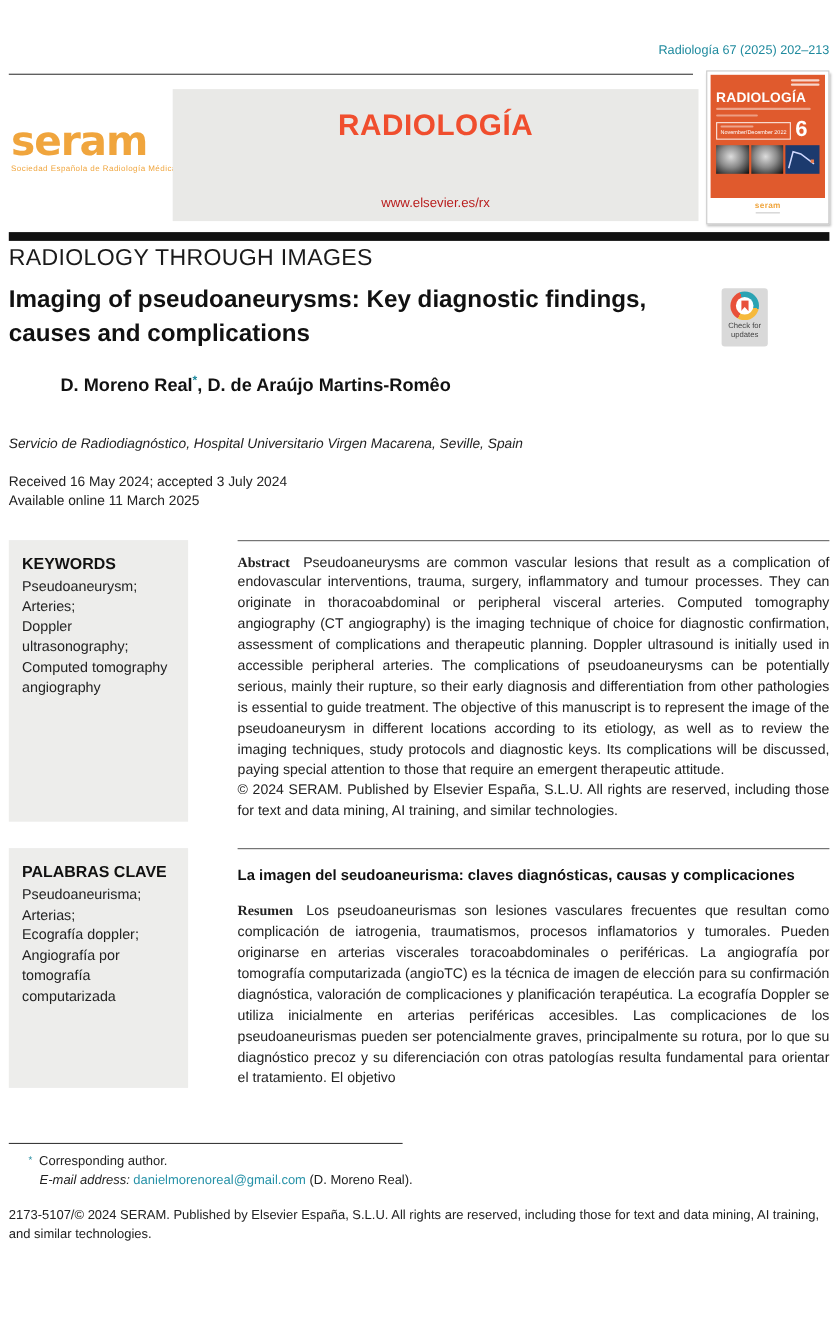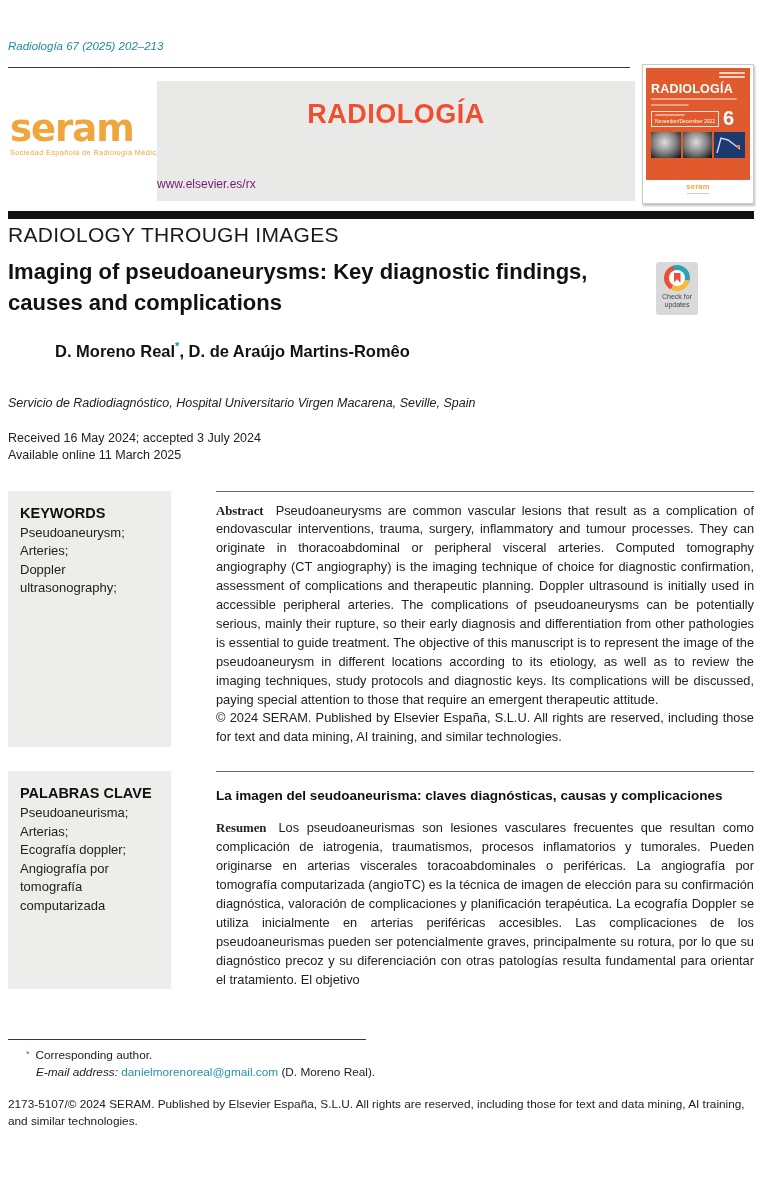--- a/index.html
+++ b/index.html
@@ -2,34 +2,34 @@
 <html><head>
 <meta charset="utf-8">
 <style>
   * { margin:0; padding:0; box-sizing:border-box; }
   html,body { background:#fff; }
   body { font-family:"Liberation Sans", sans-serif; color:#222; }
   .page { position:relative; width:760px; height:1200px; margin:0 auto; background:#fff;
           padding:0 6px 0 8px; overflow:hidden; }
 
   
-  .citation { margin-top:40px; text-align:left; font-size:11.5px; color:#1f8a9e;font-style:italic; }
+  .citation { margin-top:40px; text-align:right; font-size:11.5px; color:#1f8a9e; }
   .top-rule { margin-top:15px; width:622px; border-top:1.6px solid #3a3a3a; }
 
   
   .masthead { position:relative; height:120px; margin-top:13px; }
   .seram { position:absolute; left:2px; top:30px; width:145px; }
   .seram-word { font-family:"DejaVu Sans", sans-serif; font-weight:bold; font-size:37px;
                 line-height:36px; color:#f0a53d; letter-spacing:-1px; }
   .seram-tag { font-size:7.3px; color:#f0a53d; letter-spacing:.4px; margin-top:1px; white-space:nowrap; }
   .banner { position:absolute; left:149px; top:0; width:478px; height:120px; background:#e9e9e7; }
   .banner-title { text-align:center; margin-top:18px; font-size:27px; font-weight:bold;
                   color:#f04e2e; letter-spacing:.5px; }
-  .banner-url { position:absolute; bottom:10px; width:100%; 
-                font-size:12px; color:#701a75; }
+  .banner-url { position:absolute; bottom:10px; width:100%; text-align:center;
+                font-size:12px; color:#b91c1c; }
 
   
   .cover { position:absolute; right:0; top:-17px; width:112px; height:140px; background:#fff;
            border:1px solid #c9c9c9; box-shadow:1px 2px 2px rgba(0,0,0,.25); padding:3px; }
   .cover-orange { position:relative; width:100%; height:112px; background:#e05a2d; padding:4px 5px; overflow:hidden; }
   .bar { background:rgba(255,255,255,.75); height:2px; border-radius:1px; }
   .cover-top-bars { display:flex; flex-direction:column; align-items:flex-end; gap:2px; }
   .cover-top-bars .bar { width:26px; }
   .cover-title { color:#fff; font-weight:bold; font-size:12.5px; letter-spacing:.2px; margin-top:4px; }
   .cover-sub { width:92%; margin-top:2px; opacity:.6; }
@@ -170,20 +170,21 @@
     <div>Received 16 May 2024; accepted 3 July 2024</div>
     <div>Available online 11 March 2025</div>
   </div>
 
   <div class="two-col">
     <aside class="kw-box kw-box-1">
       <div class="kw-heading">KEYWORDS</div>
       <div class="kw-item">Pseudoaneurysm;</div>
       <div class="kw-item">Arteries;</div>
       <div class="kw-item">Doppler ultrasonography;</div>
+      <div class="kw-item">Computed tomography angiography</div>
     </aside>
     <div class="col-right">
       <p class="abstract-p"><b>Abstract</b><span>Pseudoaneurysms are common vascular lesions that result as a complication of endovascular interventions, trauma, surgery, inflammatory and tumour processes. They can originate in thoracoabdominal or peripheral visceral arteries. Computed tomography angiography (CT angiography) is the imaging technique of choice for diagnostic confirmation, assessment of complications and therapeutic planning. Doppler ultrasound is initially used in accessible peripheral arteries. The complications of pseudoaneurysms can be potentially serious, mainly their rupture, so their early diagnosis and differentiation from other pathologies is essential to guide treatment. The objective of this manuscript is to represent the image of the pseudoaneurysm in different locations according to its etiology, as well as to review the imaging techniques, study protocols and diagnostic keys. Its complications will be discussed, paying special attention to those that require an emergent therapeutic attitude.</span></p>
       <p class="copyright-p">© 2024 SERAM. Published by Elsevier España, S.L.U. All rights are reserved, including those for text and data mining, AI training, and similar technologies.</p>
     </div>
   </div>
 
   <div class="two-col sec2">
     <aside class="kw-box kw-box-2">
       <div class="kw-heading">PALABRAS CLAVE</div>

